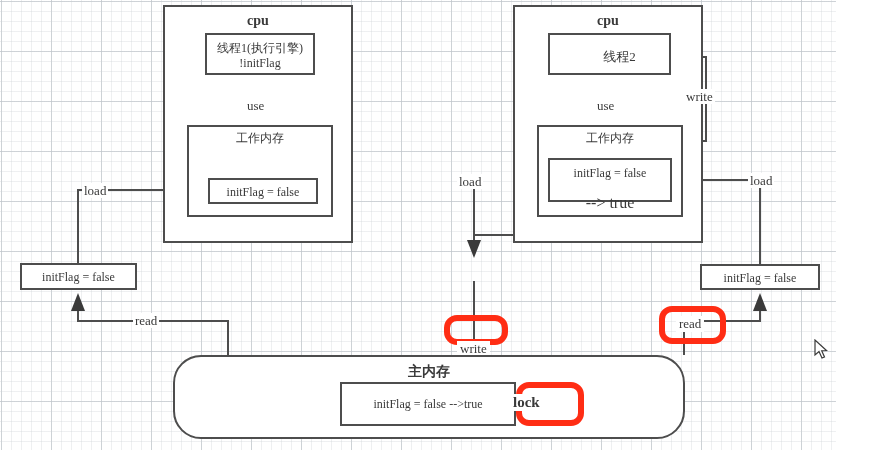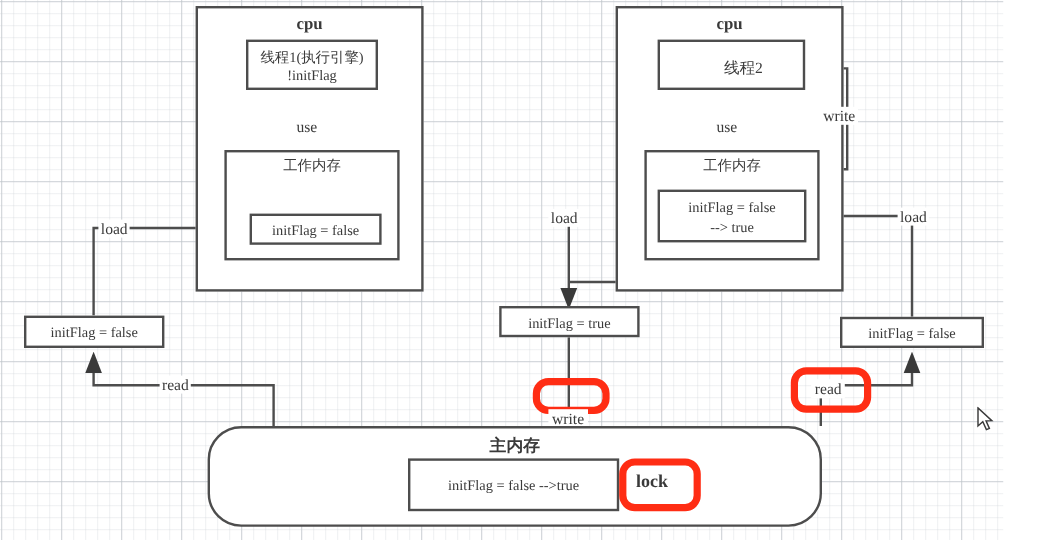--- a/index.html
+++ b/index.html
@@ -138,30 +138,27 @@
   <div class="lbl" style="left:597px; top:98px;">use</div>
 
   <div class="lbl lbl-on-line" style="left:684px; top:89px;">write</div>
 
   <div class="box" style="left:537px; top:125px; width:146px; height:92px;">
     <div class="center-text" style="top:3px; font-size:12px;">工作内存</div>
   </div>
 
   <div class="box" style="left:548px; top:158px; width:124px; height:44px;">
     <div class="center-text" style="top:6px; font-size:12px;">initFlag = false</div>
-    <div class="center-text" style="top:22px; font-size:12px;">--&gt; true</div>
+    <div class="center-text" style="top:34px; font-size:16px;">--&gt; true</div>
   </div>
 
   <div class="box" style="left:20px; top:263px; width:117px; height:27px;">
     <div class="center-text" style="top:5px; font-size:12px;">initFlag = false</div>
   </div>
 
-  <div class="box" style="left:416px; top:255px; width:117px; height:26px;">
-    <div class="center-text" style="top:5px; font-size:12px;">initFlag = true</div>
-  </div>
 
   <div class="box" style="left:700px; top:264px; width:120px; height:26px;">
     <div class="center-text" style="top:5px; font-size:12px;">initFlag = false</div>
   </div>
 
   <div class="lbl lbl-on-line" style="left:82px; top:183px;">load</div>
 
   <div class="lbl lbl-on-line" style="left:133px; top:313px;">read</div>
 
   <div class="lbl lbl-on-line" style="left:457px; top:174px;">load</div>
@@ -176,19 +173,19 @@
 
   <div class="box" style="left:173px; top:355px; width:512px; height:84px;border-radius:28px;">
     <div class="center-text boxtitle" style="top:6px;">主内存</div>
   </div>
 
   <div class="box" style="left:340px; top:382px; width:176px; height:44px;">
     <div class="center-text" style="top:13px; font-size:12px;">initFlag = false --&gt;true</div>
   </div>
 
   <div class="red-pill" style="left:516px; top:382px; width:68px; height:44px;"></div>
-  <div class="pill-text bold" style="left:527px; top:394px;">lock</div>
+  <div class="pill-text bold" style="left:510px; top:394px;">lock</div>
 
   <svg class="cursor" style="left:814px; top:339px;" width="16" height="22" viewBox="0 0 16 22">
     <polygon points="1,1 1,16 5,12.5 8,19 10.5,18 7.7,11.7 12.5,11.5" fill="#ffffff" stroke="#3a3a3a" stroke-width="1.2"></polygon>
   </svg>
 
 </div>
 
 </body></html>

